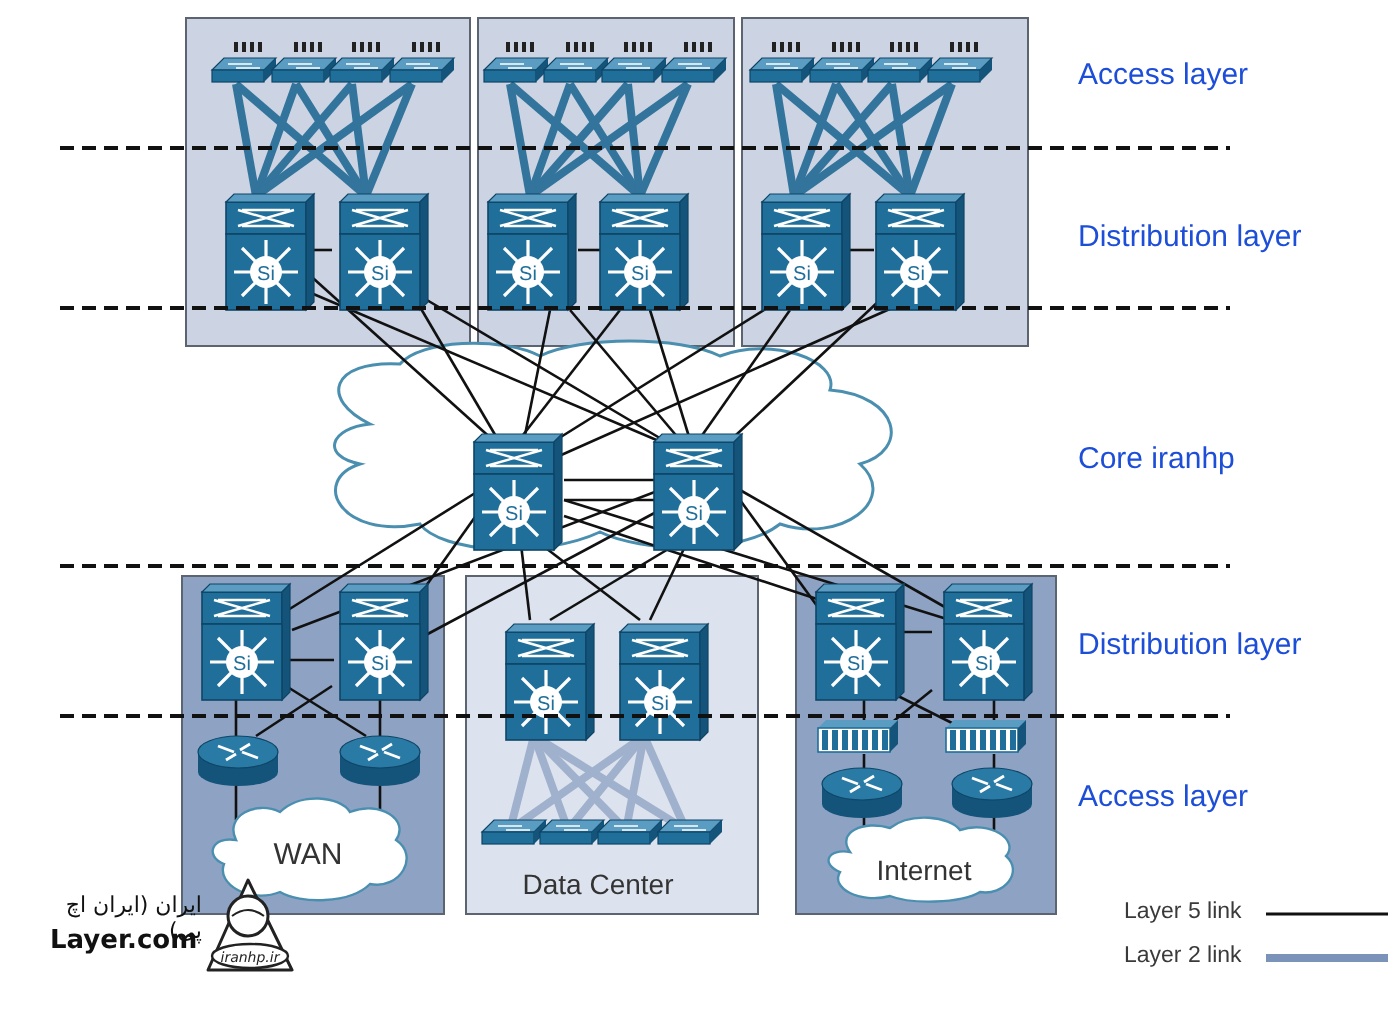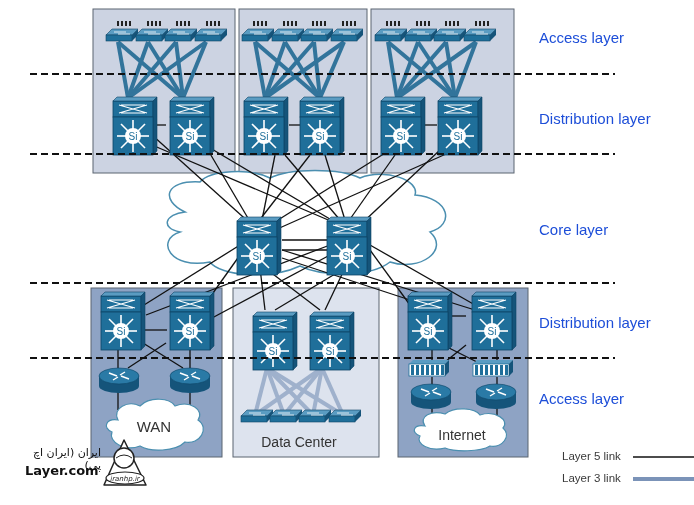--- a/index.html
+++ b/index.html
@@ -267,21 +267,21 @@
     <path d="M104 485 L124 440 L146 485 Z" fill="#ffffff" stroke="#222" stroke-width="1.5" stroke-linejoin="round"></path>
     <circle cx="124" cy="458" r="10" fill="#ffffff" stroke="#222" stroke-width="1.5"></circle>
     <path d="M116 458 Q124 452 132 458" stroke="#222" stroke-width="1" fill="none"></path>
     <ellipse cx="125" cy="478" rx="19" ry="6" fill="#ffffff" stroke="#222" stroke-width="1.2"></ellipse>
     <text x="125" y="481" text-anchor="middle" font-size="7" font-style="italic" fill="#222" font-family="DejaVu Sans, sans-serif">iranhp.ir</text>
   </g>
 </svg>
 
 <div class="layer-label" style="left:539px; top:29px;">Access layer</div>
 <div class="layer-label" style="left:539px; top:110px;">Distribution layer</div>
-<div class="layer-label" style="left:539px; top:221px;">Core layer</div>
+<div class="layer-label" style="left:539px; top:221px;">Core iranhp</div>
 <div class="layer-label" style="left:539px; top:314px;">Distribution layer</div>
 <div class="layer-label" style="left:539px; top:390px;">Access layer</div>
 
 <div class="legend-label" style="left:562px; top:450px;">Layer 5 link</div>
-<div class="legend-label" style="left:562px; top:472px;">Layer 3 link</div>
+<div class="legend-label" style="left:562px; top:472px;">Layer 2 link</div>
 
 <div class="brand" dir="rtl" style="left:25px; top:446px; font-size:11px; width:76px; text-align:right;">ایران (ایران اچ پی)</div>
 <div class="brand" style="left:25px; top:463px; font-size:13px; font-weight:bold;">Layer.com</div>
 
 </body></html>

